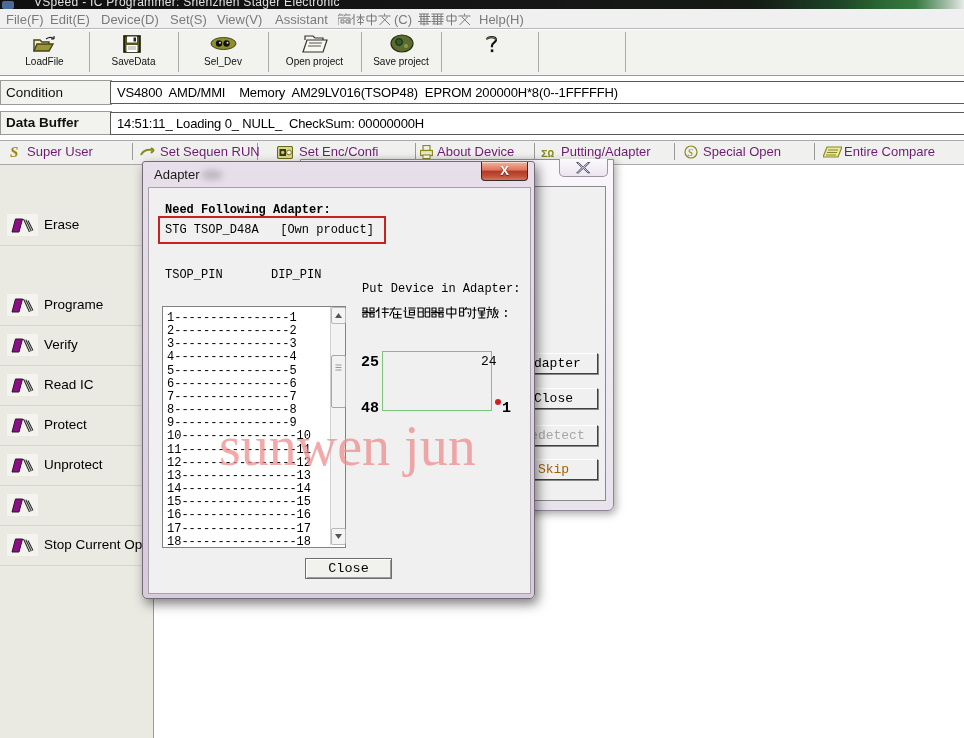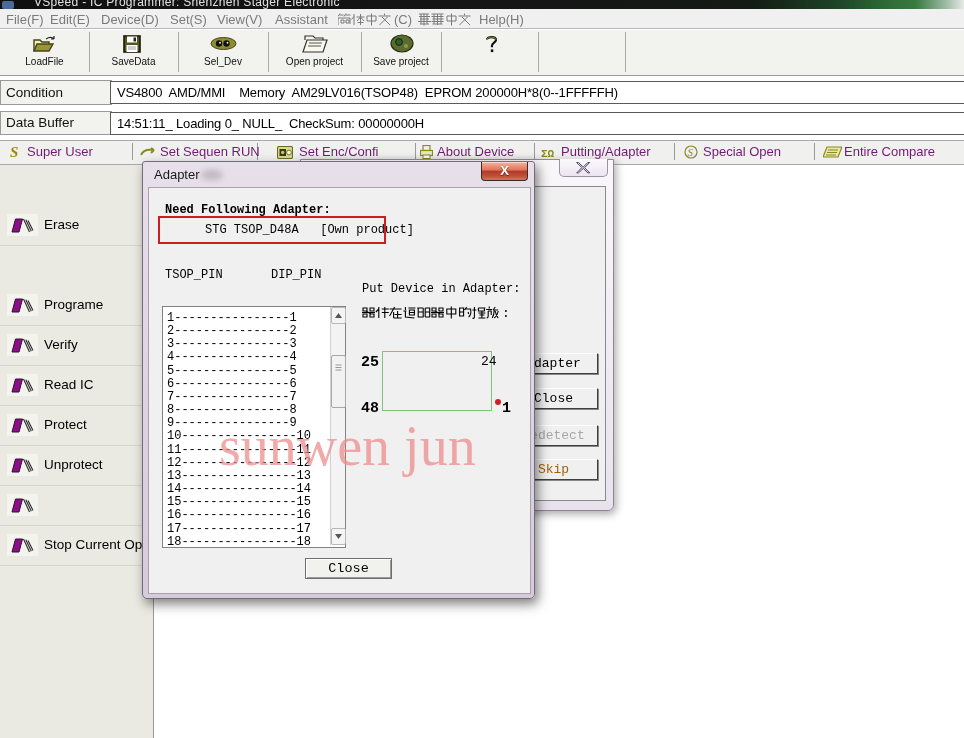--- a/index.html
+++ b/index.html
@@ -115,21 +115,21 @@
  </svg>
  <text></text>
  <svg class="ticon" style="left:485px;top:5px" width="13" height="18" viewBox="0 0 14 20">
    <path d="M2 5 C2 1.5 12 1.5 12 5.5 C12 8.5 7.5 8.5 7.5 12 L7.5 13.5" fill="none" stroke="#111" stroke-width="2.4"></path>
    <rect x="6.2" y="16" width="2.8" height="3" fill="#111"></rect>
    <path d="M2 5 C2 1.5 12 1.5 12 5.5" fill="none" stroke="#8f8f2e" stroke-width="1"></path>
  </svg>
 </div>
 <div class="abs lblcell" style="left:0;top:80px;width:105px;height:23px;line-height:23px;padding-left:5px;">Condition</div>
 <div class="abs inpbox" style="left:110px;top:81px;width:852px;height:21px;line-height:21px;padding-left:6px;">VS4800  AMD/MMI    Memory  AM29LV016(TSOP48)  EPROM 200000H*8(0--1FFFFFH)</div>
-<div class="abs lblcell" style="left:0;top:111px;width:105px;height:22px;line-height:22px;padding-left:5px;">Data Buffer</div>
+<div class="abs lblcell" style="left:0;top:111px;width:105px;height:22px;line-height:22px;padding-left:5px;font-weight:bold;">Data Buffer</div>
 <div class="abs inpbox" style="left:110px;top:112px;width:852px;height:21px;line-height:21px;padding-left:6px;">14:51:11_ Loading 0_ NULL_  CheckSum: 00000000H</div>
 <div class="abs" id="tabrow">
  <div class="tabsep" style="left:132px"></div>
  <div class="tabsep" style="left:257px"></div>
  <div class="tabsep" style="left:415px"></div>
  <div class="tabsep" style="left:534px"></div>
  <div class="tabsep" style="left:674px"></div>
  <div class="tabsep" style="left:814px"></div>
  <svg class="abs" style="left:10px;top:4px" width="13" height="14" viewBox="0 0 13 14">
       <text x="0" y="12" font-family="Liberation Serif" font-size="15" font-weight="bold" font-style="italic" fill="#9a8a10">S</text>
@@ -241,21 +241,21 @@
 
 <div class="abs" id="dlg">
   <div id="dlgtitle">Adapter</div>
     <div style="position:absolute;left:58px;top:8px;width:22px;height:10px;background:#9a96a0;border-radius:50%;filter:blur(3px);opacity:0.55;"></div>
   <div id="xbtn">
       <span>X</span>
     </div>
   <div id="dlgclient"></div>
   <div class="dtext" style="left:22px;top:41px;font-weight:bold;letter-spacing:0.0px">Need Following Adapter:</div>
   <div id="redbox" style="left:15px;top:54px;width:224px;height:24px;"></div>
-  <div class="dtext" style="left:22px;top:61px;margin-left:40px;">STG TSOP_D48A   [Own product]</div>
+  <div class="dtext" style="left:22px;top:61px;">STG TSOP_D48A   [Own product]</div>
   <div class="dtext" style="left:22px;top:106px;">TSOP_PIN</div>
   <div class="dtext" style="left:128px;top:106px;">DIP_PIN</div>
   <div id="listbox" style="left:19px;top:144px;width:182px;height:240px;">
     <div id="listtext" style="left:4px;top:5px;">1----------------1
 2----------------2
 3----------------3
 4----------------4
 5----------------5
 6----------------6
 7----------------7

